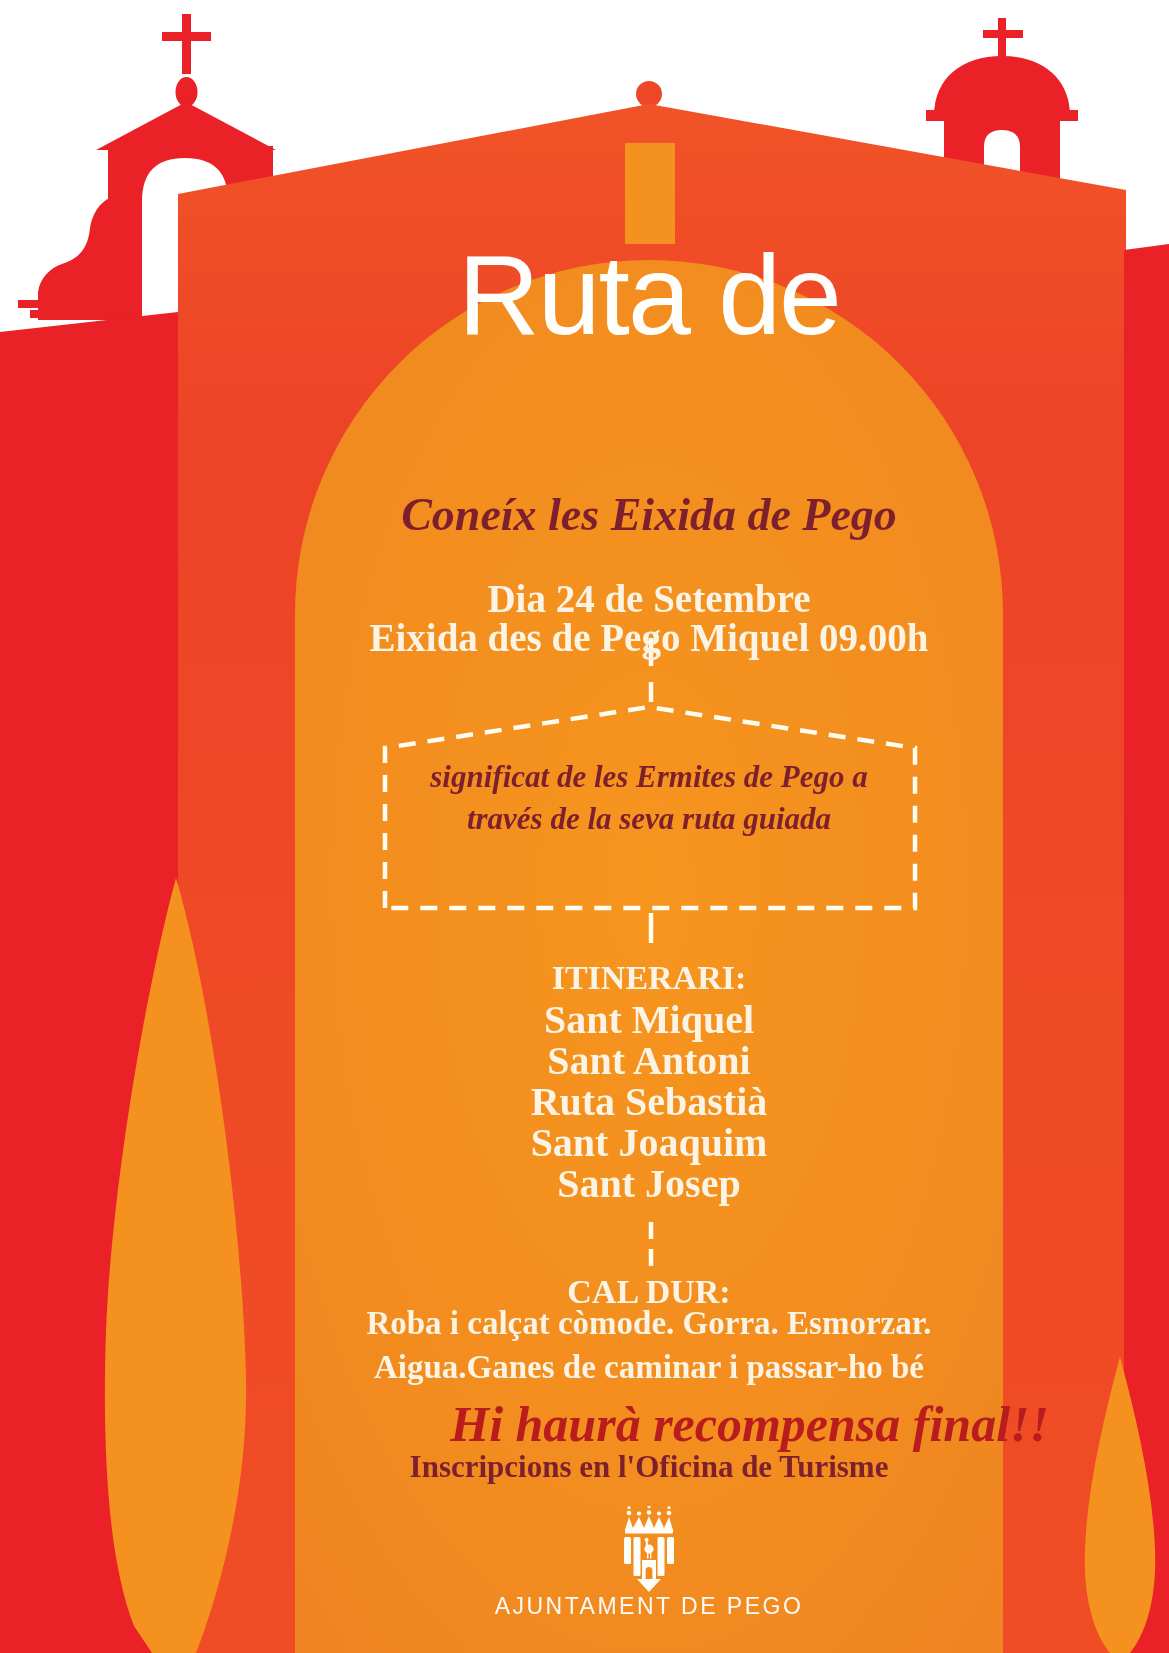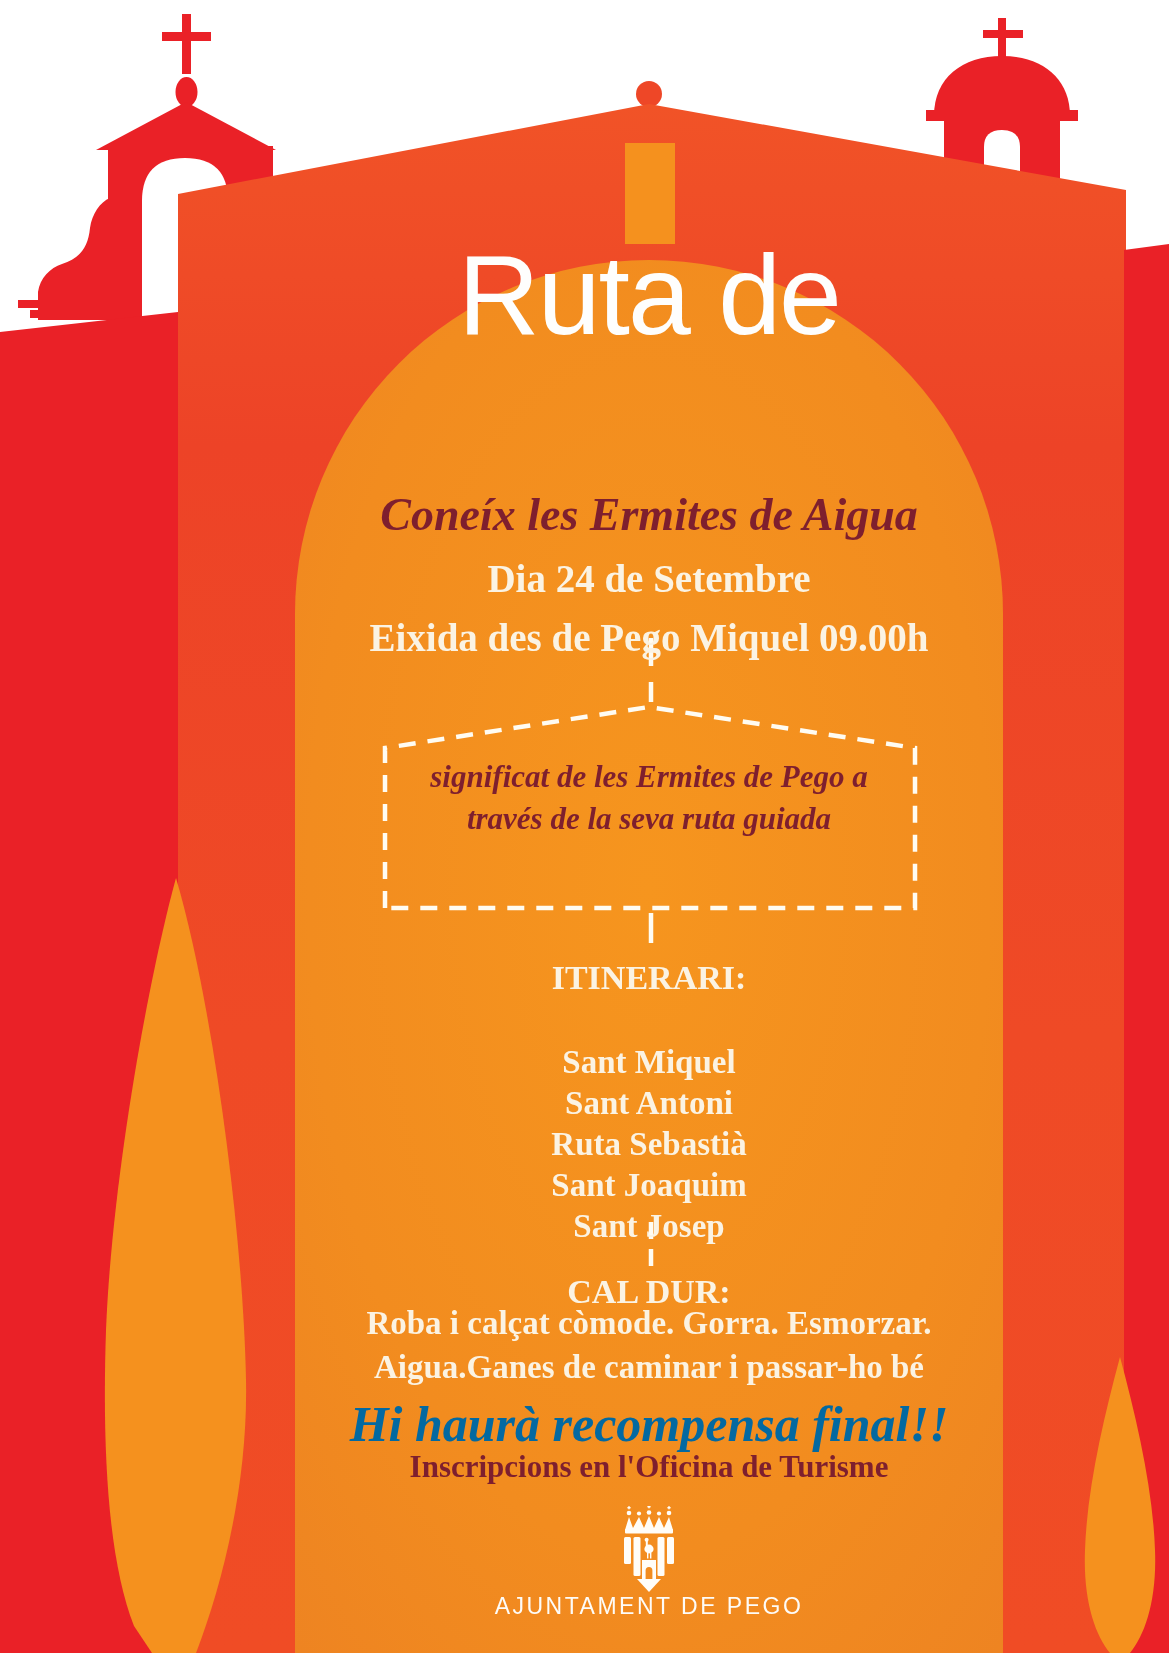--- a/index.html
+++ b/index.html
@@ -15,23 +15,23 @@
   }
   .subtitle{
     font-style:italic;font-weight:bold;color:#7E1F2E;font-size:46px;line-height:50px;
   }
   .cream{color:#FBF3E3;font-weight:bold;}
   .datel{font-size:39px;line-height:46px;}
   .boxtext{
     font-style:italic;font-weight:bold;color:#7E1F2E;font-size:31px;line-height:42px;
   }
   .heading{font-size:34px;line-height:41px;}
-  .listline{font-size:33px;line-height:41px;margin-top:43px;}
+  .listline{font-size:40px;line-height:41px;}
   .bringline{font-size:33px;line-height:40px;}
-  .reward{font-style:italic;font-weight:bold;color:#0369a1;font-size:50px;line-height:56px;}
+  .reward{font-style:italic;font-weight:bold;color:#b91c1c;font-size:50px;line-height:56px;text-align:right;}
   .inscr{font-weight:bold;color:#7E1F2E;font-size:31px;line-height:36px;}
   .org{
     font-family:"Liberation Sans",sans-serif;color:#FEFCF8;
     font-size:23px;line-height:26px;letter-spacing:2.5px;font-weight:400;
   }
   .crest-wrap{position:absolute;left:249px;top:1506px;width:800px;display:flex;justify-content:center;}
 </style>
 </head>
 <body>
 
@@ -93,23 +93,23 @@
     <path d="M385,908 L385,748 L649,707 L915,748 L915,908 Z" stroke-dasharray="17 12"></path>
     <path d="M651,913 L651,943" stroke-dasharray="30 10"></path>
     <path d="M651,1222 L651,1268" stroke-dasharray="17 10"></path>
   </g>
 </svg>
 
 <div class="txt title" style="top:248px;">
   <div>Ruta de</div>
 </div>
 
-<div class="txt subtitle" style="top:490px;">Coneíx les Ermites de Aigua</div>
+<div class="txt subtitle" style="top:490px;">Coneíx les Eixida de Pego</div>
 
-<div class="txt cream datel" style="top:556px;">Dia 24 de Setembre</div>
+<div class="txt cream datel" style="top:576px;">Dia 24 de Setembre</div>
 <div class="txt cream datel" style="top:615px;">Eixida des de Pego Miquel 09.00h</div>
 
 <div class="txt boxtext" style="top:756px;">
   <div>significat de les Ermites de Pego a</div>
   <div>través de la seva ruta guiada</div>
 </div>
 
 <div class="txt cream heading" style="top:957px;">ITINERARI:</div>
 
 <div class="txt cream listline" style="top:999px;">

